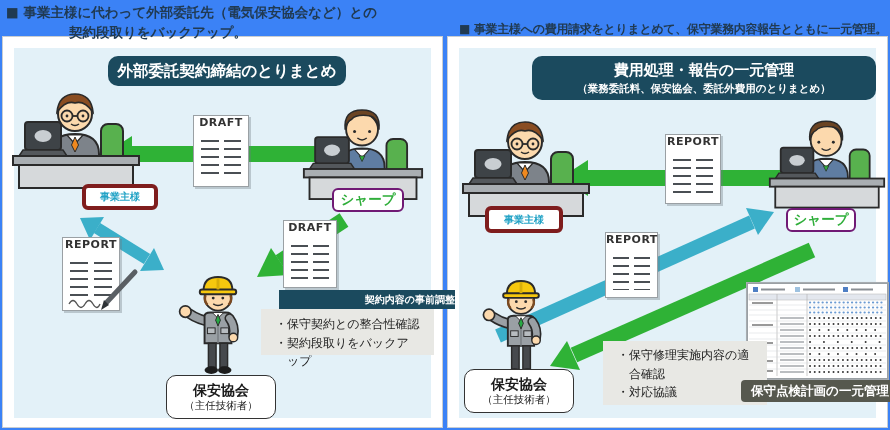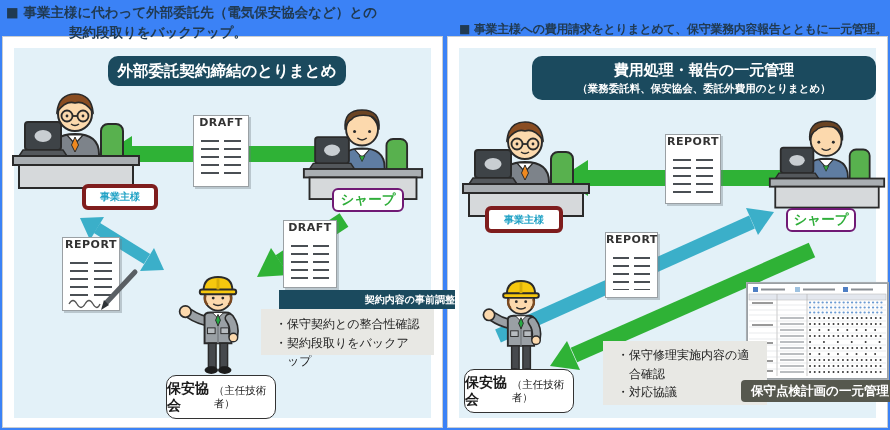--- a/index.html
+++ b/index.html
@@ -10,21 +10,21 @@
   .note.right-note{font-size:12px;white-space:nowrap;letter-spacing:-0.3px;}
   .card{position:absolute;top:36px;width:441px;height:392px;background:#fff;border:1px solid #c9cdd1;box-sizing:border-box;z-index:0;}
   .panel{position:absolute;left:11px;top:11px;right:11px;bottom:9px;background:#e3f1f8;}
   .ptitle{position:absolute;z-index:6;background:#1b4a5e;color:#fff;border-radius:10px;text-align:center;font-weight:bold;}
   .ptitle.single{font-size:15.5px;line-height:30px;height:30px;}
   .ptitle .t1{font-size:15px;line-height:1.45;display:block;}
   .ptitle .t2{font-size:10.5px;line-height:1.3;display:block;font-weight:bold;}
   .tag{position:absolute;z-index:6;background:#fff;border-radius:6px;display:flex;align-items:center;justify-content:center;font-weight:bold;box-sizing:border-box;}
   .tag.owner{border:4px solid #7f1d1d;color:#23a3c6;font-size:10px;}
   .tag.sharp{border:2px solid #701a75;color:#2fae3a;font-size:13.5px;}
-  .tag.agency{border:1.5px solid #333;color:#1a1a1a;border-radius:10px;flex-direction:row;line-height:1.2;}
+  .tag.agency{border:1.5px solid #333;color:#1a1a1a;border-radius:10px;flex-direction:column;line-height:1.2;}
   .tag.agency .l1{font-size:14px;font-weight:bold;}
   .tag.agency .l2{font-size:10.5px;font-weight:normal;}
   .char{position:absolute;z-index:3;}
   .arrows{position:absolute;left:0;top:0;width:890px;height:430px;z-index:2;pointer-events:none;}
   .doc{position:absolute;z-index:4;background:#fff;border:1px solid #9aa0a4;box-shadow:2px 2px 0 rgba(110,120,130,.35);box-sizing:border-box;}
   .doc-title{font-weight:bold;font-size:11px;color:#333;text-align:center;letter-spacing:.5px;}
   .doc-lines{position:absolute;left:7px;right:7px;top:24px;bottom:7px;
      background:repeating-linear-gradient(to bottom,#4a4f54 0 2px,transparent 2px 8px);}
   .doc-lines::after{content:"";position:absolute;left:44%;width:13%;top:0;bottom:0;background:#fff;}
   .adjust-title{position:absolute;z-index:6;background:#1b4a5e;color:#fff;font-size:10px;font-weight:bold;text-align:right;line-height:19px;padding-left:48px;}

